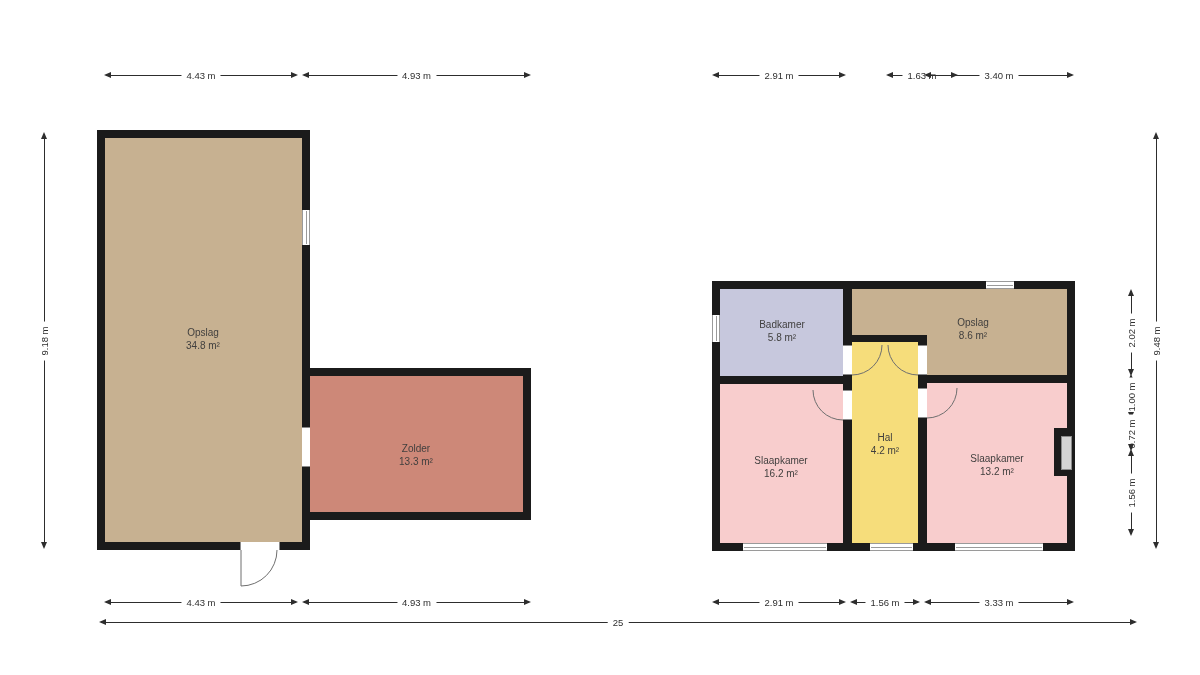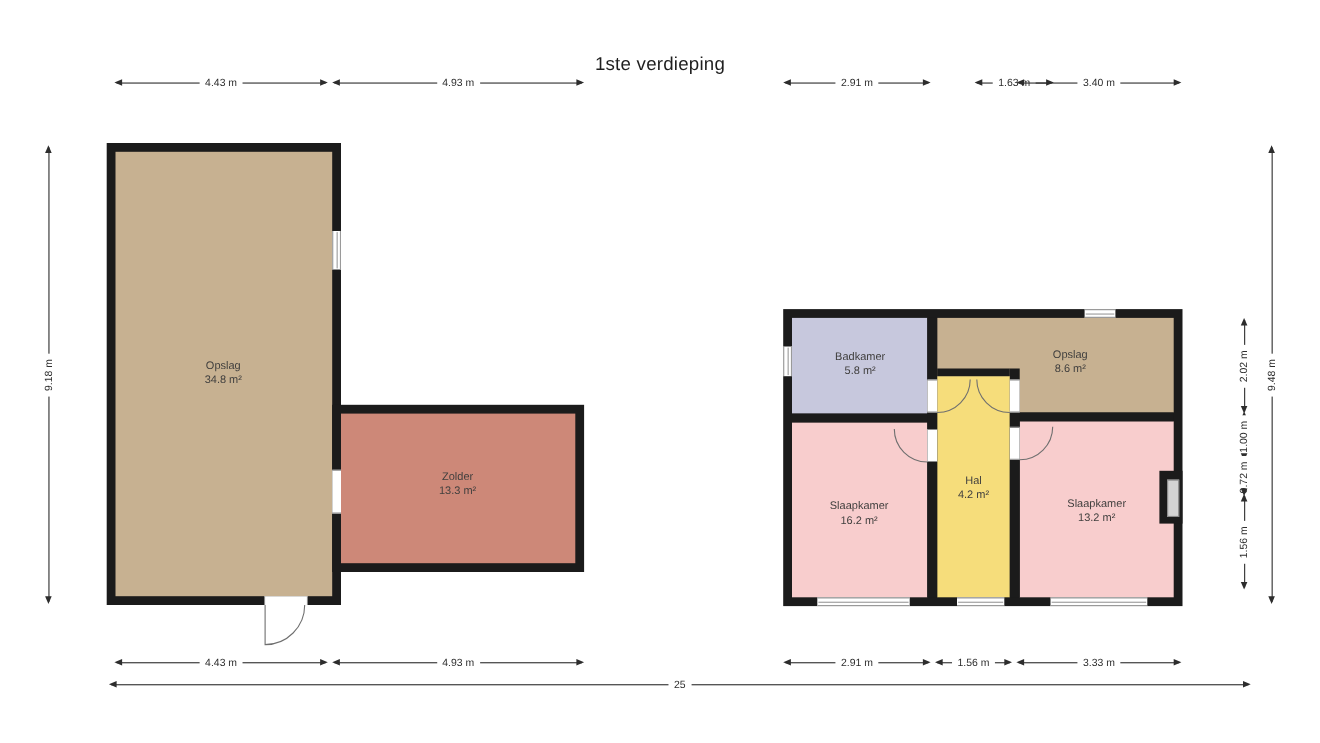--- a/index.html
+++ b/index.html
@@ -39,21 +39,20 @@
   .dooropen-v{position:absolute;background:#fff;box-shadow:inset 0 1px 0 #8a8a8a,inset 0 -1px 0 #8a8a8a;}
   .dooropen-h{position:absolute;background:#fff;box-shadow:inset 1px 0 0 #8a8a8a,inset -1px 0 0 #8a8a8a;}
   .niche-inner{position:absolute;background:#d3d3d3;border:1px solid #8a8a8a;}
   #arcs{position:absolute;left:0;top:0;pointer-events:none;}
 </style>
 </head>
 <body>
 
 <div id="stage">
 
-  <div id="title">1ste verdieping</div>
 
   <div class="dim h" style="left:105px;top:71px;width:192px">
     <i class="dline"></i>
     <span class="dlabel">4.43 m</span>
   </div>
   <div class="dim h" style="left:303px;top:71px;width:227px">
     <i class="dline"></i>
     <span class="dlabel">4.93 m</span>
   </div>
   <div class="dim h" style="left:713px;top:71px;width:132px">
@@ -126,21 +125,21 @@
   <div class="room" style="left: 310px; top: 376px; width: 213px; height: 136px; background-color: rgb(205, 136, 120);"></div>
 
   <div class="win-v" style="left:302px;top:210px;width:8px;height:35px"></div>
   <div class="dooropen-v" style="left:302px;top:427px;width:8px;height:40px"></div>
   <div class="dooropen-h" style="left:240px;top:542px;width:40px;height:8px"></div>
 
   <div class="roomlabel" style="left:143px;top:326px;width:120px">
     <div>Opslag</div>
     <div>34.8 m²</div>
   </div>
-  <div class="roomlabel" style="left:356px;top:427px;width:120px">
+  <div class="roomlabel" style="left:356px;top:442px;width:120px">
     <div>Zolder</div>
     <div>13.3 m²</div>
   </div>
 
   <div class="wall" style="left:712px;top:281px;width:363px;height:270px"></div>
   <div class="room" style="left: 720px; top: 289px; width: 123px; height: 87px; background-color: rgb(199, 200, 221);"></div>
   <div class="room" style="left: 852px; top: 289px; width: 215px; height: 86px; background-color: rgb(199, 177, 145);"></div>
   <div class="room" style="left: 852px; top: 342px; width: 66px; height: 201px; background-color: rgb(246, 221, 123);"></div>
   <div class="room" style="left: 720px; top: 384px; width: 123px; height: 159px; background-color: rgb(248, 205, 205);"></div>
   <div class="room" style="left: 927px; top: 383px; width: 140px; height: 160px; background-color: rgb(248, 205, 205);"></div>

